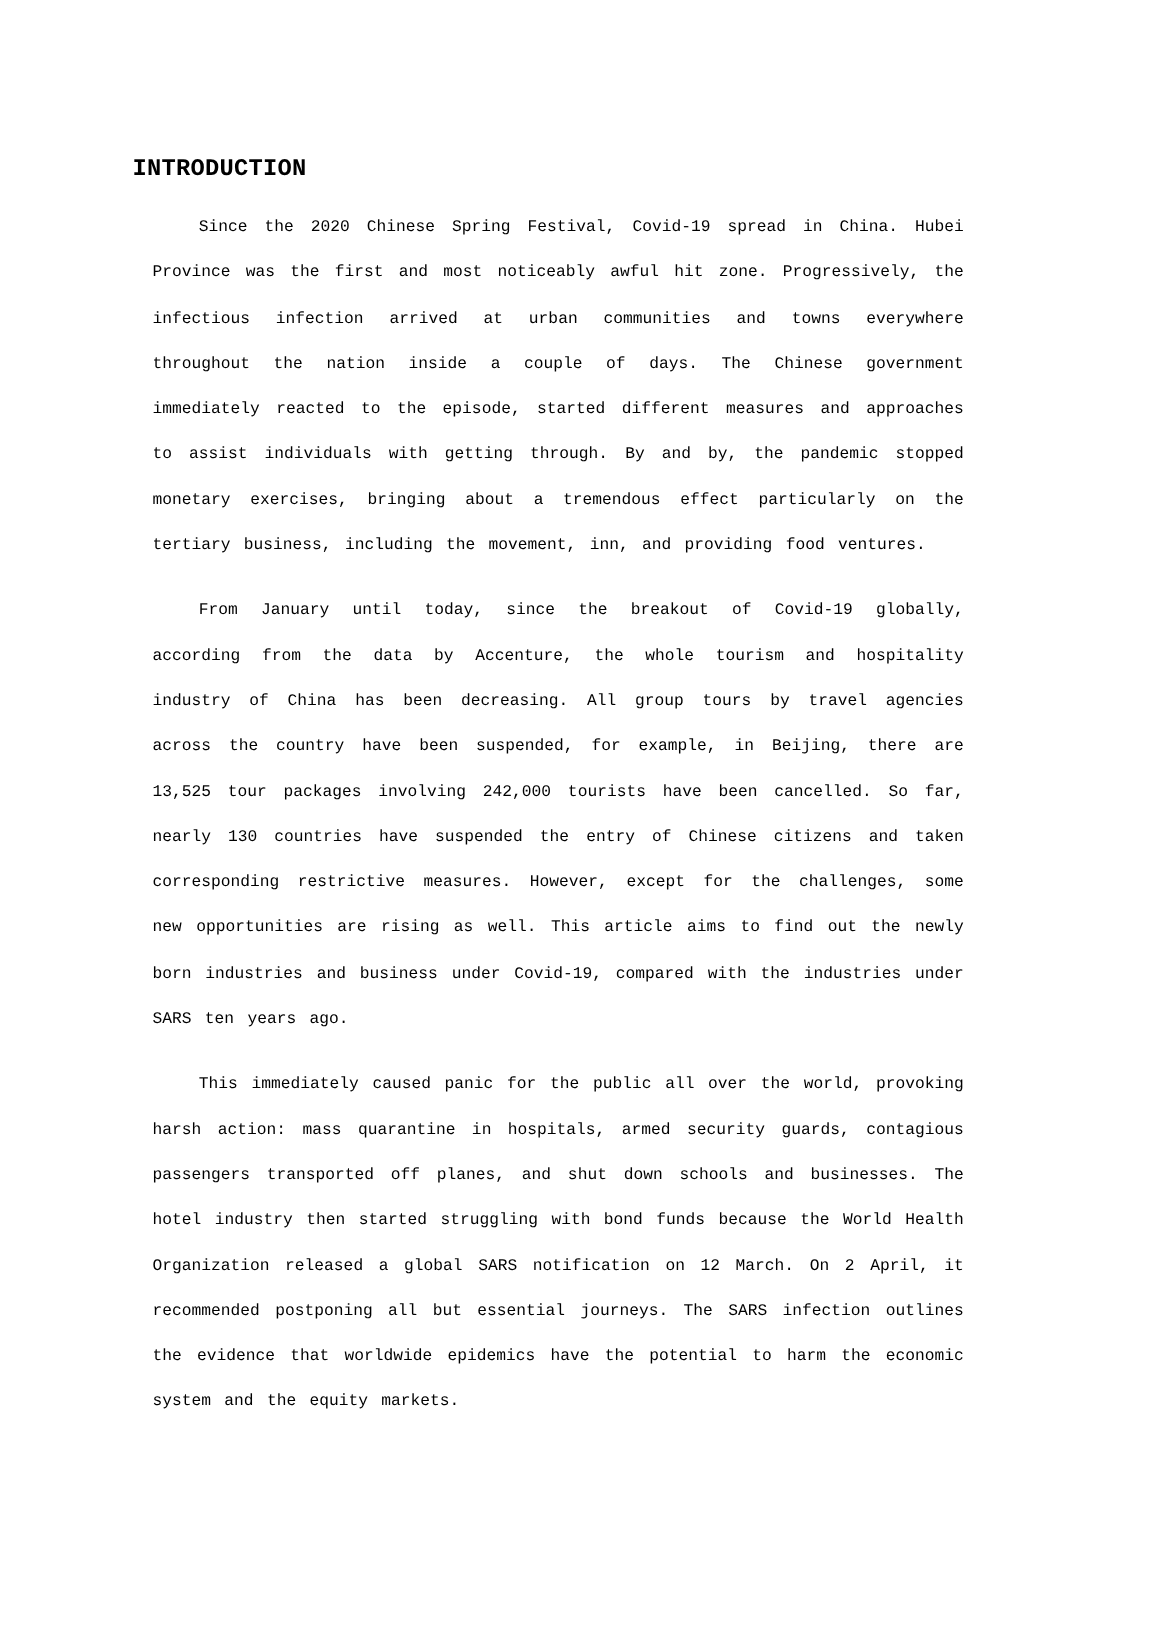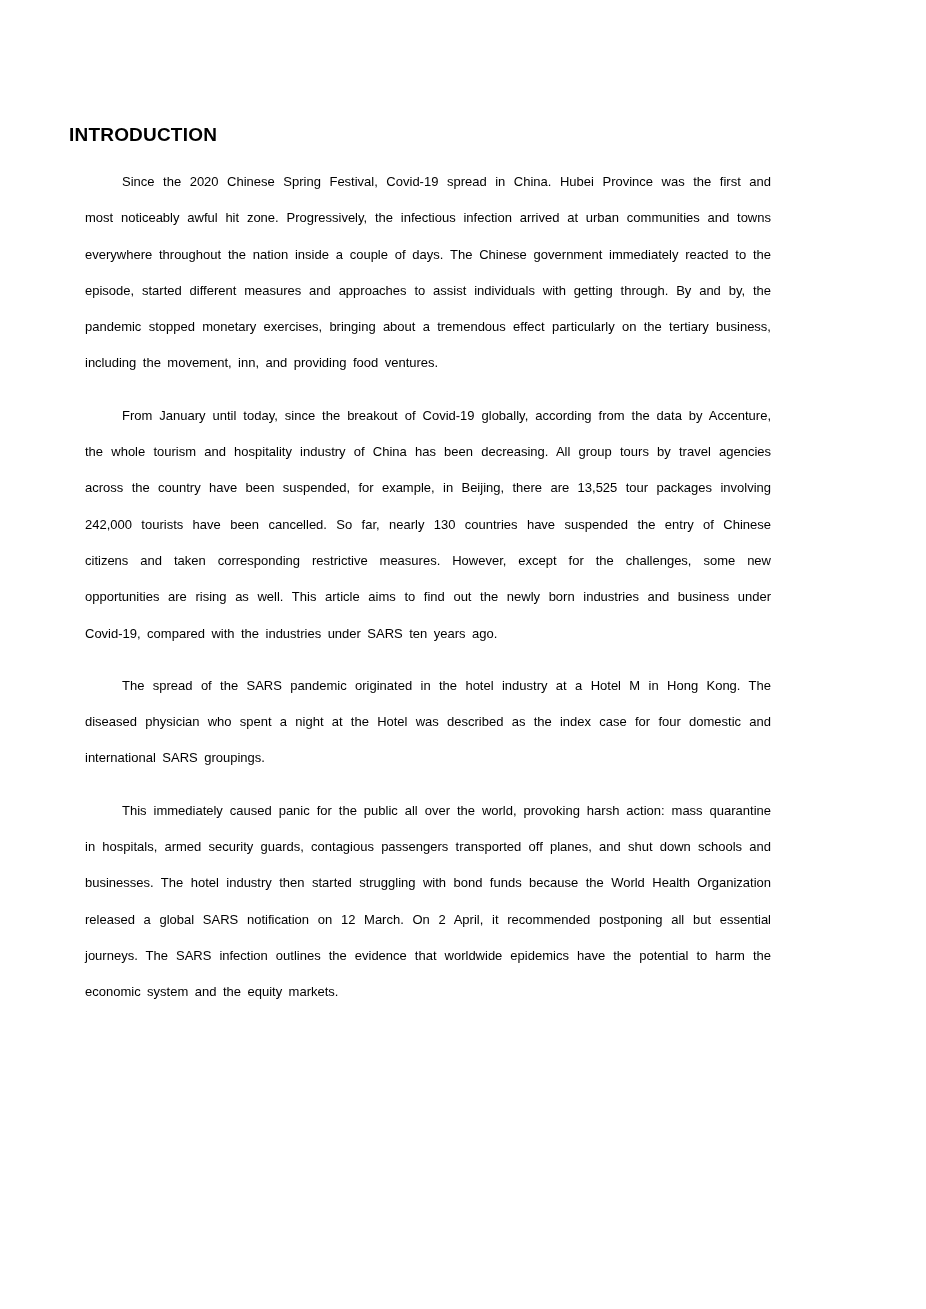--- a/index.html
+++ b/index.html
@@ -7,22 +7,22 @@
     padding: 0;
     background: #ffffff;
   }
   .page {
     position: relative;
     width: 926px;
     height: 1309px;
     box-sizing: border-box;
     background: #ffffff;
     color: #000000;
-    padding: 122px 139px 60px 69px;
-    font-family: Liberation Sans, sans-serif;
+    padding: 122px 139px 60px 106px;
+    font-family: Liberation Mono, monospace;
     overflow: hidden;
   }
   .doc-heading {
     font-size: 19px;
     line-height: 26px;
     font-weight: 700;
     margin: 0 0 12px 0;
     text-align: left;
     letter-spacing: 0.2px;
   }
@@ -43,17 +43,16 @@
 
 <div class="page">
 
   <h1 class="doc-heading">INTRODUCTION</h1>
 
   <p class="doc-para">Since the 2020 Chinese Spring Festival, Covid-19 spread in China. Hubei Province was the first and most noticeably awful hit zone. Progressively, the infectious infection arrived at urban communities and towns everywhere throughout the nation inside a couple of days. The Chinese government immediately reacted to the episode, started different measures and approaches to assist individuals with getting through. By and by, the pandemic stopped monetary exercises, bringing about a tremendous effect particularly on the tertiary business, including the movement, inn, and providing food ventures.</p>
 
   <p class="doc-para">From January until today, since the breakout of Covid-19 globally, according from the data by Accenture, the whole tourism and hospitality industry of China has been decreasing. All group tours by travel agencies across the country have been suspended, for example, in Beijing, there are 13,525 tour packages involving 242,000 tourists have been cancelled. So far, nearly 130 countries have suspended the entry of Chinese citizens and taken corresponding restrictive measures. However, except for the challenges, some new opportunities are rising as well. This article aims to find out the newly born industries and business under Covid-19, compared with the industries under SARS ten years ago.</p>
 
 
-  <p class="doc-para">The spread of the SARS pandemic originated in the hotel industry at a Hotel M in Hong Kong. The diseased physician who spent a night at the Hotel was described as the index case for four domestic and international SARS groupings.</p>
 
   <p class="doc-para">This immediately caused panic for the public all over the world, provoking harsh action: mass quarantine in hospitals, armed security guards, contagious passengers transported off planes, and shut down schools and businesses. The hotel industry then started struggling with bond funds because the World Health Organization released a global SARS notification on 12 March. On 2 April, it recommended postponing all but essential journeys. The SARS infection outlines the evidence that worldwide epidemics have the potential to harm the economic system and the equity markets.</p>
 
 </div>
 
 </body></html>

